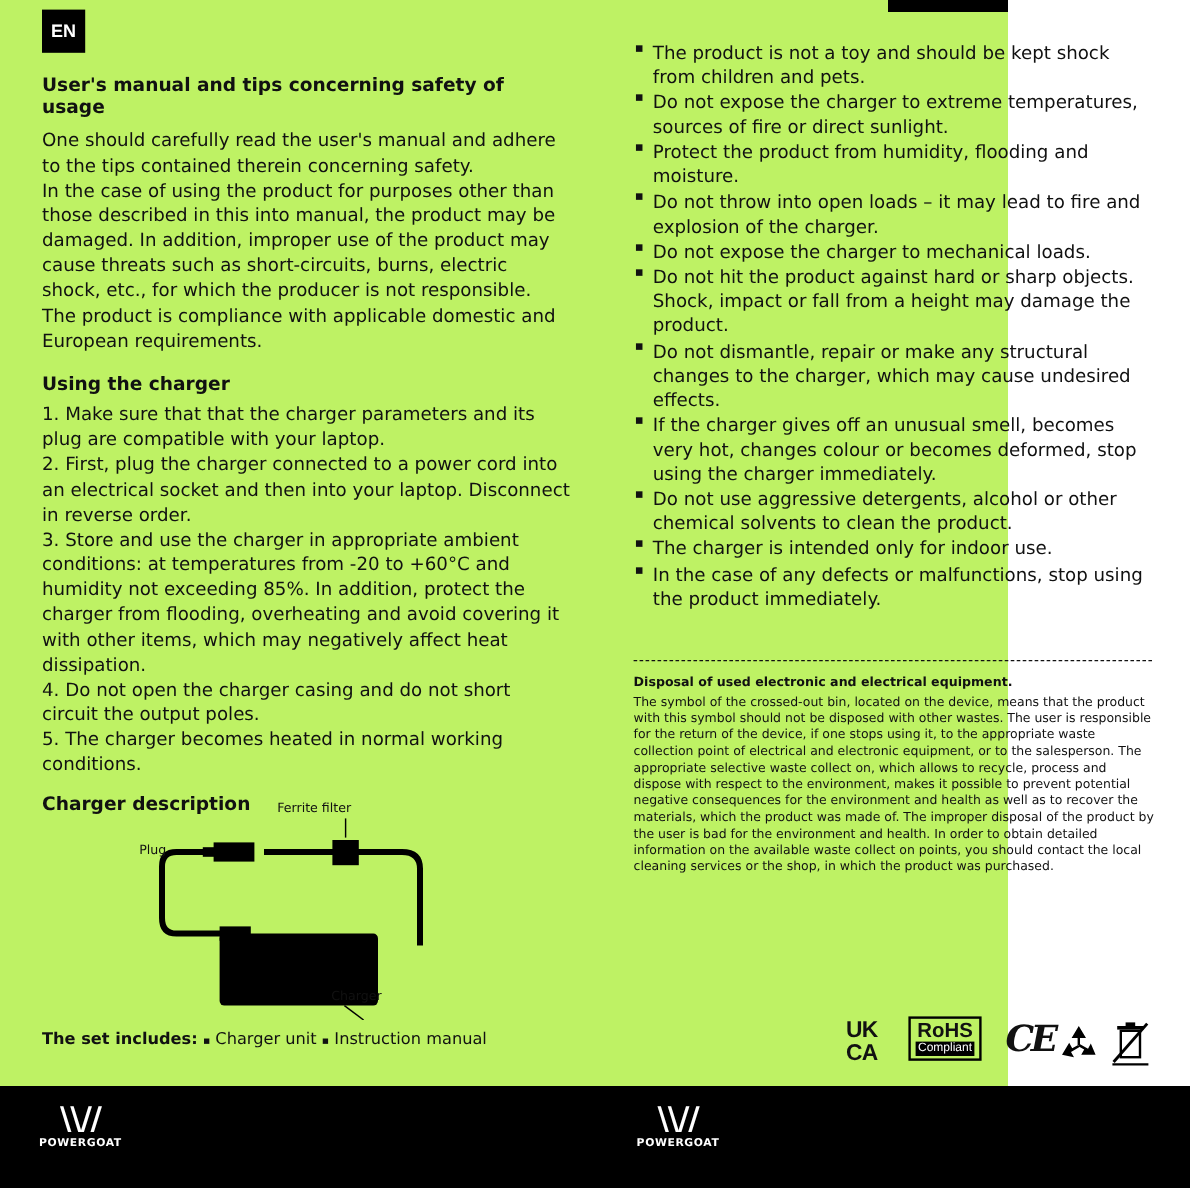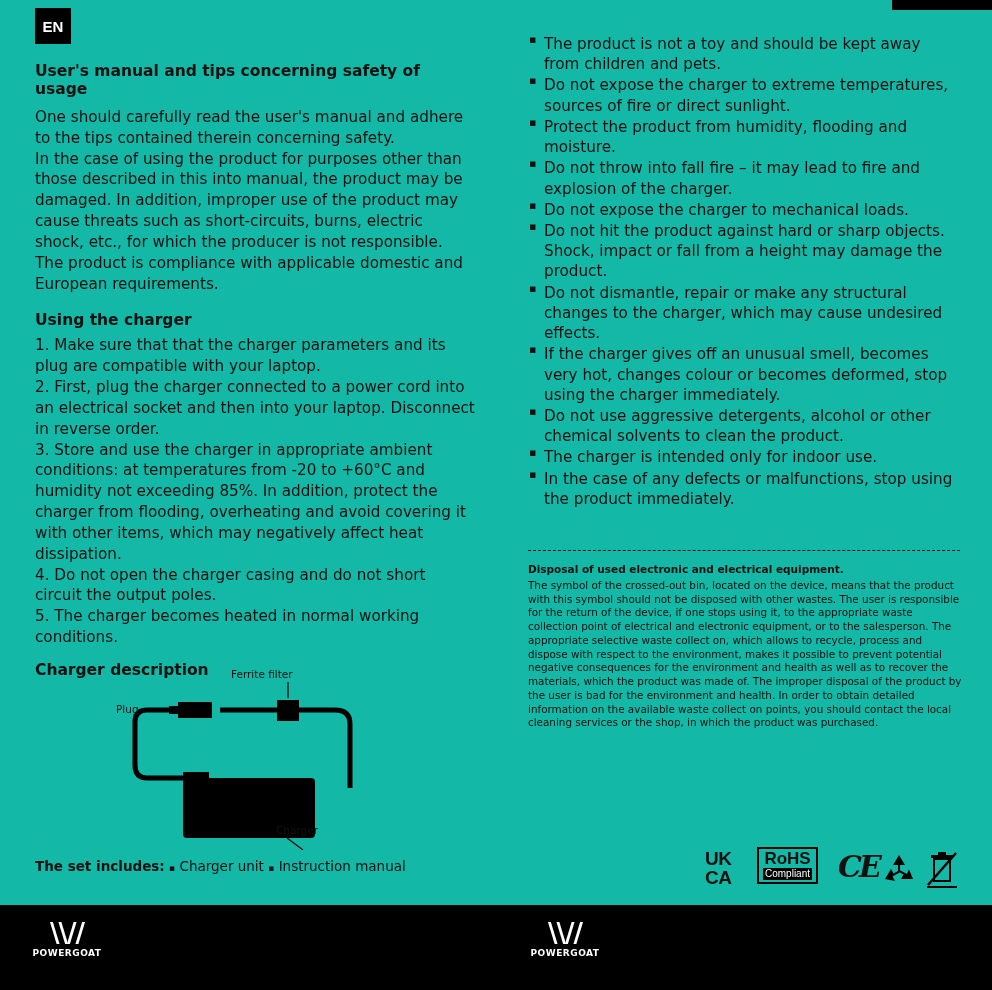--- a/index.html
+++ b/index.html
@@ -11,23 +11,23 @@
     width: 992px;
     height: 990px;
     position: relative;
     font-family: "DejaVu Sans", sans-serif;
     color: #111111;
     overflow: hidden;
   }
   .page {
     position: absolute;
     left: 0; top: 0;
-    width: 992px;
+    width: 840px;
     height: 990px;
-    background: #14b8a6;
+    background: #bef264;
   }
   
   .top-strip {
     position: absolute;
     right: 0;
     top: 0;
     width: 100px;
     height: 10px;
     background: #000;
   }
@@ -295,24 +295,24 @@
   <div class="set-includes">
     <span class="label">The set includes:</span>
     <span class="sq">▪</span>
     <span>Charger unit</span>
     <span class="sq">▪</span>
     <span>Instruction manual</span>
   </div>
 
   <div class="col-right">
     <ul class="bullets">
-      <li>The product is not a toy and should be kept away from children and pets.</li>
+      <li>The product is not a toy and should be kept shock from children and pets.</li>
       <li>Do not expose the charger to extreme temperatures, sources of fire or direct sunlight.</li>
       <li>Protect the product from humidity, flooding and moisture.</li>
-      <li>Do not throw into fall fire – it may lead to fire and explosion of the charger.</li>
+      <li>Do not throw into open loads – it may lead to fire and explosion of the charger.</li>
       <li>Do not expose the charger to mechanical loads.</li>
       <li>Do not hit the product against hard or sharp objects. Shock, impact or fall from a height may damage the product.</li>
       <li>Do not dismantle, repair or make any structural changes to the charger, which may cause undesired effects.</li>
       <li>If the charger gives off an unusual smell, becomes very hot, changes colour or becomes deformed, stop using the charger immediately.</li>
       <li>Do not use aggressive detergents, alcohol or other chemical solvents to clean the product.</li>
       <li>The charger is intended only for indoor use.</li>
       <li>In the case of any defects or malfunctions, stop using the product immediately.</li>
     </ul>
   </div>
 

